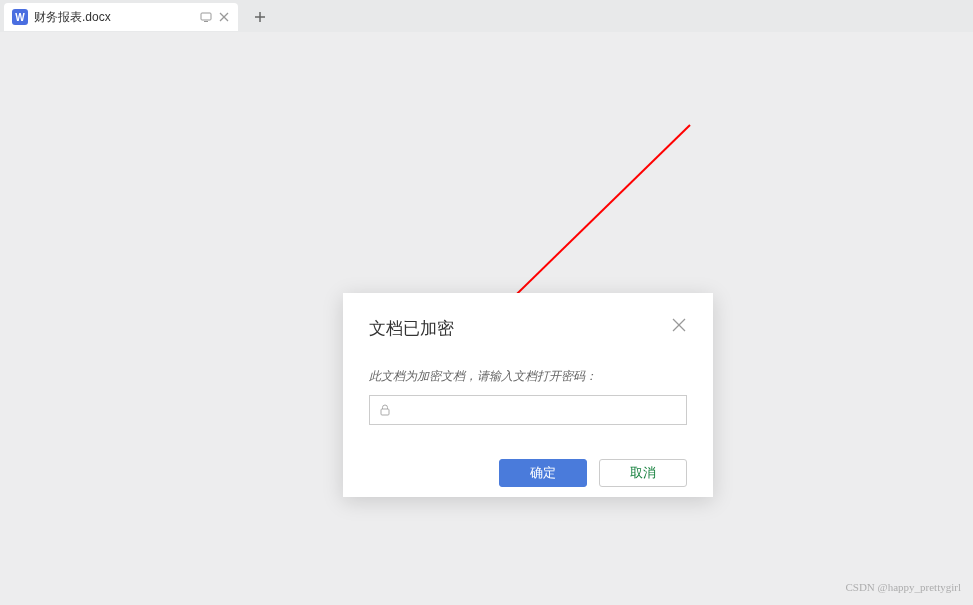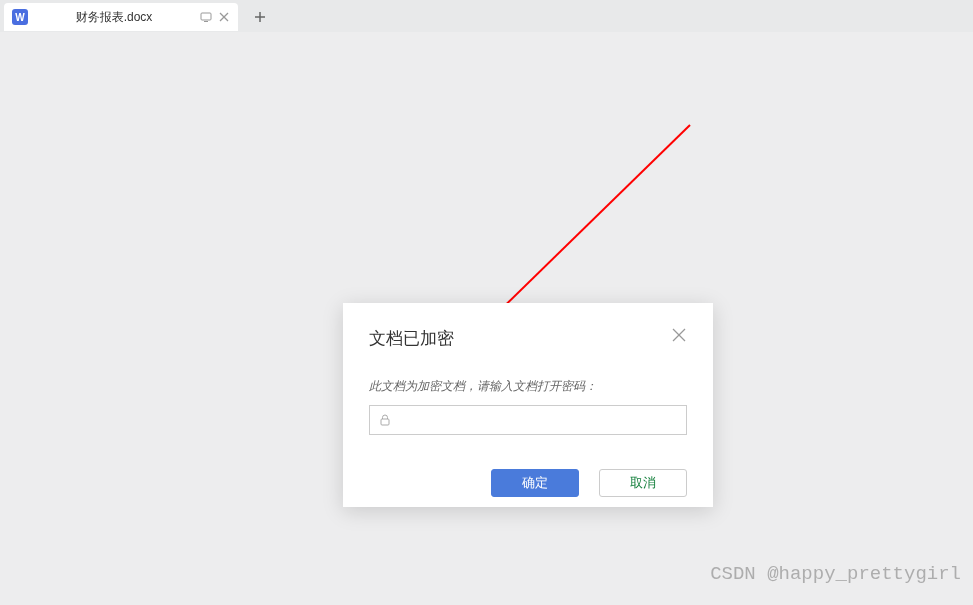--- a/index.html
+++ b/index.html
@@ -45,21 +45,20 @@
       justify-content: center;
       color: #fff;
       font-size: 10px;
       font-weight: bold;
       flex-shrink: 0;
     }
     .tab-title {
       flex: 1;
       white-space: nowrap;
       overflow: hidden;
-      text-align: center;
     }
     .tab-actions {
       display: flex;
       align-items: center;
       gap: 6px;
       color: #888;
     }
     .tab-action-icon {
       width: 12px;
       height: 12px;
@@ -88,21 +87,21 @@
       position: absolute;
       top: 32px;
       left: 0;
       right: 0;
       bottom: 0;
       background: #ededee;
     }
     .dialog {
       position: absolute;
       left: 343px;
-      top: 303px;
+      top: 293px;
       width: 370px;
       height: 204px;
       background: #fff;
       box-shadow: 0 4px 20px rgba(0,0,0,0.15);
       padding: 24px 26px 20px 26px;
     }
     .dialog-header {
       display: flex;
       justify-content: space-between;
       align-items: flex-start;
@@ -146,21 +145,21 @@
       border: none;
       outline: none;
       flex: 1;
       height: 100%;
       font-size: 13px;
       color: #333;
     }
     .dialog-buttons {
       display: flex;
       justify-content: flex-end;
-      gap: 20px;
+      gap: 12px;
       margin-top: 34px;
     }
     .btn {
       width: 88px;
       height: 28px;
       border-radius: 3px;
       font-size: 13px;
       cursor: pointer;
       display: flex;
       align-items: center;
@@ -178,24 +177,24 @@
     }
     .arrow-annotation {
       position: absolute;
       left: 470px;
       top: 120px;
       pointer-events: none;
     }
     .watermark {
       position: absolute;
       right: 12px;
-      bottom: 20px;
-      font-size: 19px;
+      bottom: 12px;
+      font-size: 11px;
       color: rgba(120,120,120,0.55);
-      font-family: Liberation Mono, monospace;
+      font-family: Liberation Serif, serif;
     }
   </style>
 </head>
 <body>
 
 <div class="tab-bar">
   <div class="tab">
     <div class="tab-icon">
       <span>W</span>
     </div>

